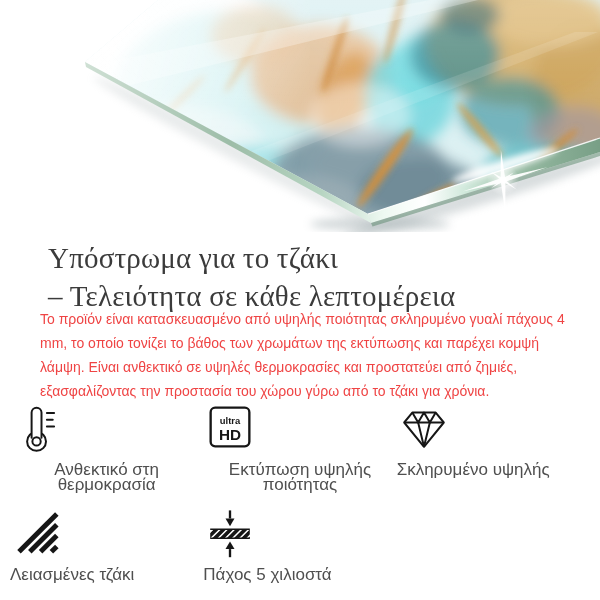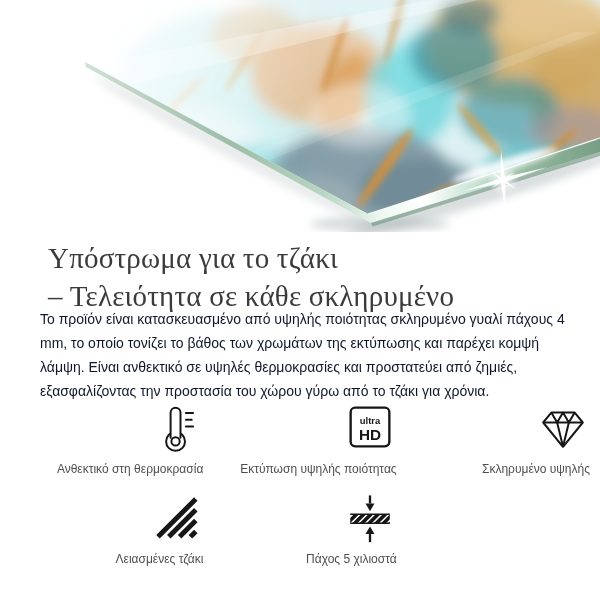--- a/index.html
+++ b/index.html
@@ -3,26 +3,26 @@
 <meta charset="utf-8">
 <style>
   html,body{margin:0;padding:0;background:#fff;}
   .stage{position:relative;width:600px;height:600px;background:#ffffff;overflow:hidden;
          font-family:"Liberation Sans","DejaVu Sans",sans-serif;}
   .hero{position:absolute;left:0;top:0;width:600px;height:232px;}
   .headline{position:absolute;left:40px;top:231px;width:540px;margin:8px;
             font-family:"Liberation Serif","DejaVu Serif",serif;font-weight:400;
             font-size:29px;line-height:38px;color:#3b3b3b;letter-spacing:.2px;}
   .desc{position:absolute;left:40px;top:307px;width:532px;margin:0;
-        font-size:14px;line-height:24px;color:#0f172a;}
+        font-size:14px;line-height:24px;color:#ef4444;}
   .features{position:absolute;left:10px;right:10px;top:400px;
             display:grid;grid-template-columns:repeat(3,1fr);row-gap:13px;}
-  .feature{display:flex;flex-direction:column;align-items:flex-end;}
+  .feature{display:flex;flex-direction:column;align-items:flex-start;}
   .feature .ic{height:54px;display:flex;align-items:center;justify-content:center;margin-bottom:8px;}
-  .feature .lbl{font-size:12px;color:#4f4f4f;line-height:15px;text-align:center;}
+  .feature .lbl{font-size:17px;color:#4f4f4f;line-height:15px;text-align:center;}
   svg{display:block;}
 </style>
 </head>
 <body>
 
 <div class="stage">
 
   <div class="hero">
     <svg width="600" height="232" viewBox="0 0 600 232">
       <defs>
@@ -127,21 +127,21 @@
           <polygon points="-15,0 0,-1.5 17,0 0,1.5" transform="rotate(35)"></polygon>
           <polygon points="0,-13 1.4,0 0,14 -1.4,0" transform="rotate(55)"></polygon>
         </g>
         <circle r="3" fill="#ffffff"></circle>
       </g>
     </svg>
   </div>
 
   <h1 class="headline">
     <span>Υπόστρωμα για το τζάκι</span><br>
-    <span>– Τελειότητα σε κάθε σκληρυμένο</span>
+    <span>– Τελειότητα σε κάθε λεπτομέρεια</span>
   </h1>
 
   <p class="desc">Το προϊόν είναι κατασκευασμένο από υψηλής ποιότητας σκληρυμένο γυαλί πάχους 4 mm, το οποίο τονίζει το βάθος των χρωμάτων της εκτύπωσης και παρέχει κομψή λάμψη. Είναι ανθεκτικό σε υψηλές θερμοκρασίες και προστατεύει από ζημιές, εξασφαλίζοντας την προστασία του χώρου γύρω από το τζάκι για χρόνια.</p>
 
   <div class="features">
 
     <div class="feature">
       <div class="ic">
         <svg width="54" height="54" viewBox="0 0 60 60" fill="none" stroke="#161616" stroke-width="2.2" stroke-linecap="round">
           <circle cx="29.5" cy="46" r="10.5"></circle>

